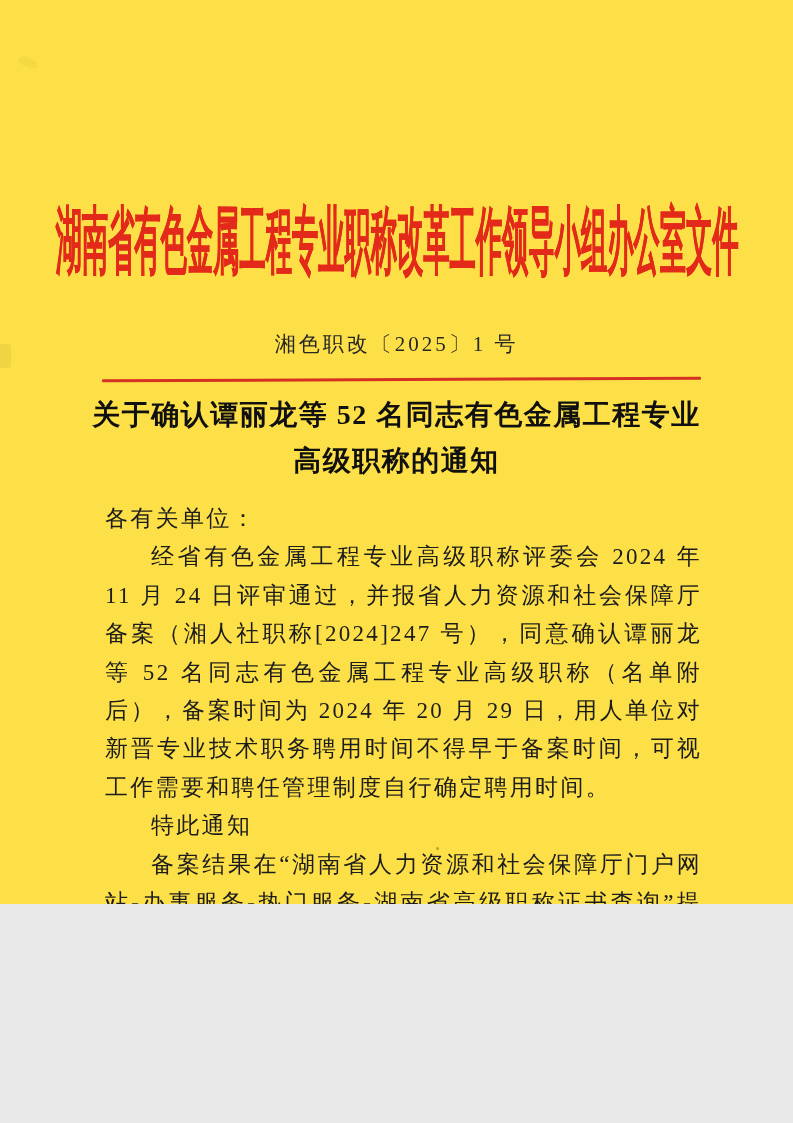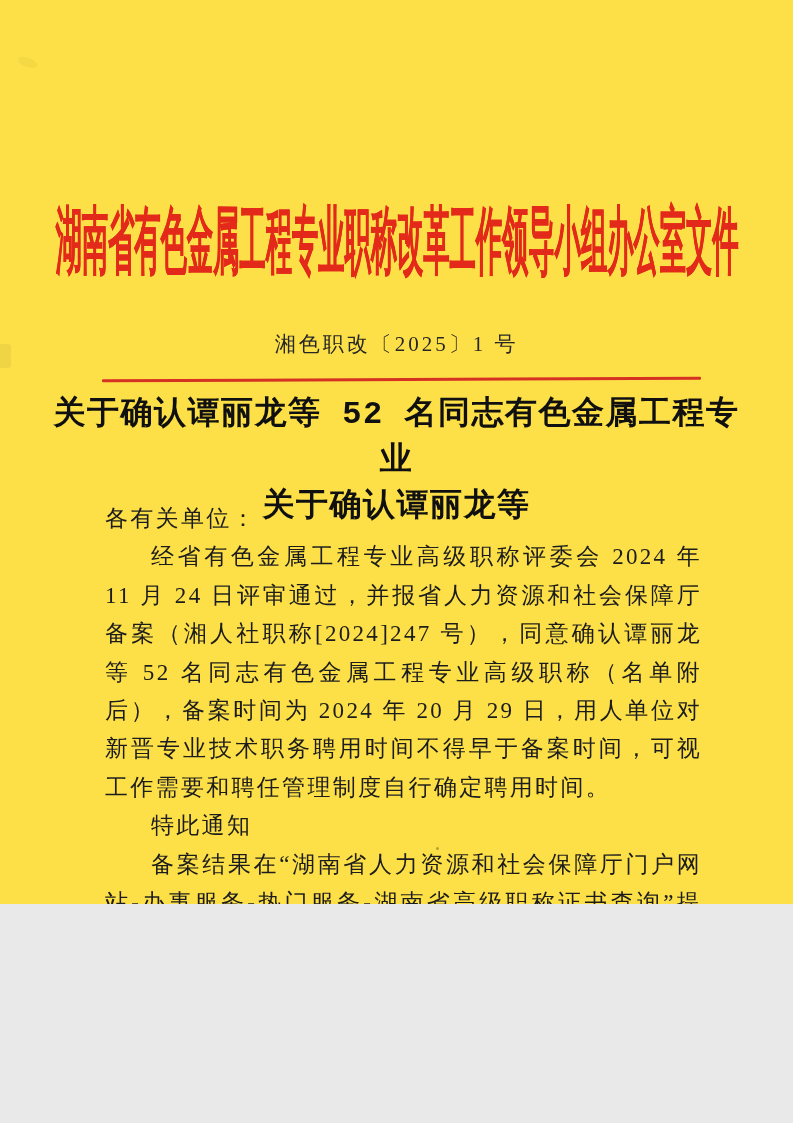--- a/index.html
+++ b/index.html
@@ -63,23 +63,23 @@
     transform: rotate(-0.25deg);
     border-radius: 1px;
   }
   
   .notice-title {
     position: absolute;
     top: 392px;
     left: 50px;
     width: 693px;
     text-align: center;
-    font-family: Liberation Mono, monospace;
+    font-family: Liberation Serif, serif;
     font-weight: bold;
-    font-size: 32px;
+    font-size: 28px;
     line-height: 46px;
     letter-spacing: 1.5px;
     color: #101010;
   }
   
   .body-text {
     position: absolute;
     top: 500px;
     left: 105px;
     width: 597px;
@@ -138,21 +138,21 @@
   <div class="org-header">
     <span>湖南省有色金属工程专业职称改革工作领导小组办公室文件</span>
   </div>
 
   <div class="doc-number">湘色职改〔2025〕1 号</div>
 
   <div class="red-rule"></div>
 
   <div class="notice-title">
     <div>关于确认谭丽龙等 52 名同志有色金属工程专业</div>
-    <div>关于确认谭丽龙等</div>
+    <div>高级职称的通知</div>
   </div>
 
   <div class="body-text">
     <p>各有关单位：</p>
     <p class="indent">经省有色金属工程专业高级职称评委会 2024 年 11 月 24 日评审通过，并报省人力资源和社会保障厅备案（湘人社职称[2024]247 号），同意确认谭丽龙等 52 名同志有色金属工程专业高级职称（名单附后），备案时间为 2024 年 20 月 29 日，用人单位对新晋专业技术职务聘用时间不得早于备案时间，可视工作需要和聘任管理制度自行确定聘用时间。</p>
     <p class="indent">特此通知</p>
     <p class="indent">备案结果在“湖南省人力资源和社会保障厅门户网站-办事服务-热门服务-湖南省高级职称证书查询”提供公共查询。本人可通过“智慧人社”APP 查询并打印高级职称电子证书。</p>
   </div>
 
   <div class="page-number">- 1 -</div>

